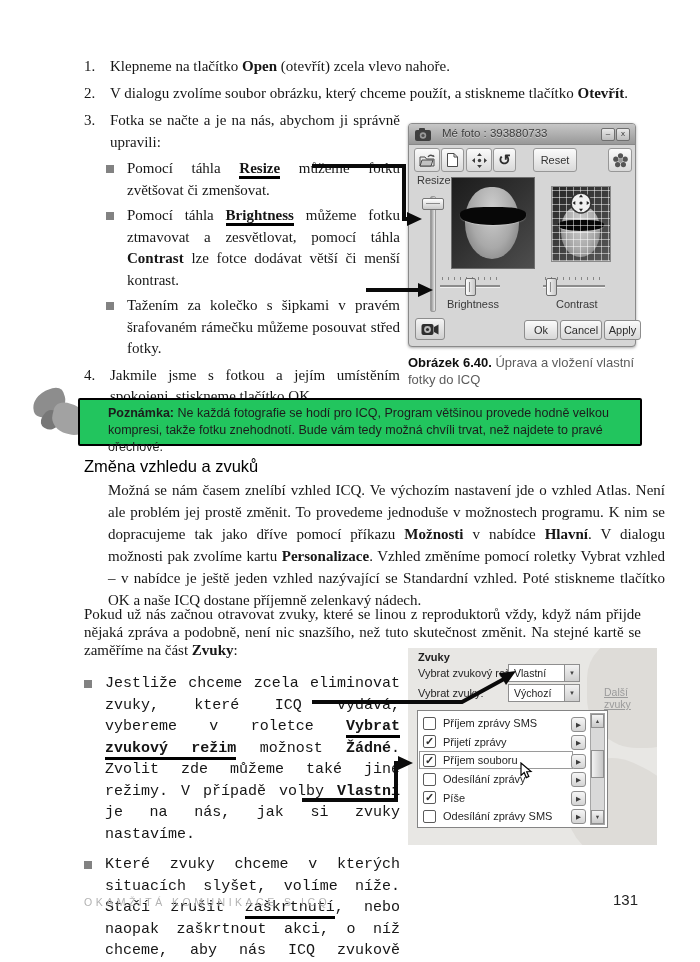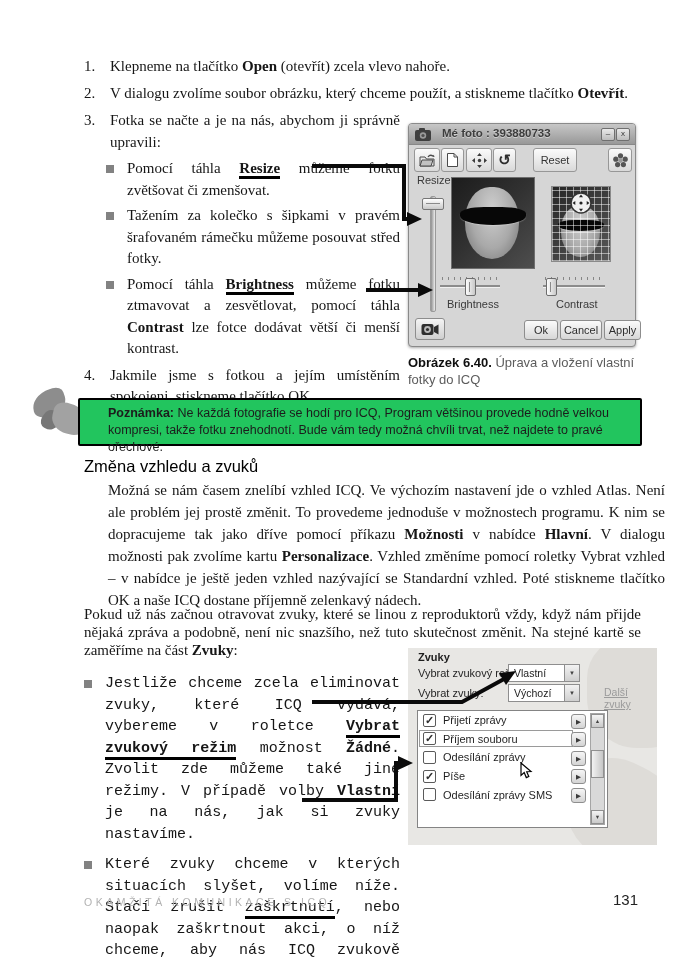--- a/index.html
+++ b/index.html
@@ -19,21 +19,21 @@
   .subbullets{margin:4px 0 0 22px;}
   .subitem{display:flex;margin-bottom:4px;}
   .sq{width:8px;height:8px;background:#828282;margin:7px 13px 0 0;flex:none;}
 
   
   #dlg1{position:absolute;left:408px;top:123px;width:226px;height:222px;
         background:#d6d6d6;border:1px solid #8a8a8a;border-radius:4px;
         box-shadow:0 1px 3px rgba(0,0,0,.35);font-family:"Liberation Sans",sans-serif;}
   .titlebar{position:absolute;left:0;top:0;right:0;height:20px;border-radius:3px 3px 0 0;
         background:linear-gradient(180deg,#c7c7c7,#989898);border-bottom:1px solid #888;}
-  .titletext{position:absolute;left:33px;top:3px;font-size:11.5px;font-weight:bold;color:#3d3d3d;
+  .titletext{position:absolute;left:33px;top:3px;font-size:11.5px;font-weight:normal;color:#3d3d3d;
         text-shadow:0 1px 0 rgba(255,255,255,.45);}
   .cam{position:absolute;left:6px;top:4px;}
   .winbtn{position:absolute;top:4px;width:12px;height:11px;background:linear-gradient(#e9e9e9,#bdbdbd);
         border:1px solid #6f6f6f;border-radius:2px;font-size:8px;line-height:9px;text-align:center;color:#333;}
   .winbtn.min{right:20px;}
   .winbtn.cls{right:5px;}
   .tbtn{position:absolute;top:24px;height:22px;background:linear-gradient(#fbfbfb,#d9d9d9);
         border:1px solid #979797;border-radius:3px;display:flex;align-items:center;justify-content:center;
         font-size:11px;color:#333;}
   .dlglabel{position:absolute;font-size:11px;color:#3a3a3a;}
@@ -147,25 +147,25 @@
       <span class="num">3.</span>
       <span class="stext just">Fotka se načte a je na nás, abychom ji správně upravili:</span>
     </div>
     <div class="subbullets">
       <div class="subitem">
         <span class="sq"></span>
         <span class="stext just"><span>Pomocí táhla </span><span class="b u">Resize</span><span> můžeme fotku zvětšovat či zmenšovat.</span></span>
       </div>
       <div class="subitem">
         <span class="sq"></span>
-        <span class="stext just"><span>Tažením za kolečko s šipkami v pravém šrafovaném rámečku můžeme posouvat střed fotky.</span></span>
+        <span class="stext just"><span>Pomocí táhla </span><span class="b u">Brightness</span><span> můžeme fotku ztmavovat a zesvětlovat, pomocí táhla </span><span class="b">Contrast</span><span> lze fotce dodávat větší či menší kontrast.</span></span>
       </div>
       <div class="subitem">
         <span class="sq"></span>
-        <span class="stext just"><span>Pomocí táhla </span><span class="b u">Brightness</span><span> můžeme fotku ztmavovat a zesvětlovat, pomocí táhla </span><span class="b">Contrast</span><span> lze fotce dodávat větší či menší kontrast.</span></span>
+        <span class="stext just"><span>Tažením za kolečko s šipkami v pravém šrafovaném rámečku můžeme posouvat střed fotky.</span></span>
       </div>
     </div>
     <div class="step" style="margin-top:5px;">
       <span class="num">4.</span>
       <span class="stext just">Jakmile jsme s fotkou a jejím umístěním spokojeni, stiskneme tlačítko OK.</span>
     </div>
   </div>
 
   <div id="dlg1">
     <div class="titlebar">
@@ -295,20 +295,25 @@
     <span class="gtitle">Zvuky</span>
     <span class="srlabel" style="top:19px;">Vybrat zvukový režim:</span>
     <div class="selbox" style="top:16px;">Vlastní</div>
     <div class="selbtn" style="top:16px;">▼</div>
     <span class="srlabel" style="top:39px;">Vybrat zvuky:</span>
     <div class="selbox" style="top:36px;">Výchozí</div>
     <div class="selbtn" style="top:36px;">▼</div>
     <span class="morelink">Další zvuky</span>
 
     <div class="slist">
+      <div class="srow" style="margin-top:3px;">
+        <span class="cbx"></span>
+        <span class="slabel">Příjem zprávy SMS</span>
+        <span class="play">▶</span>
+      </div>
       <div class="srow">
         <span class="cbx">✓</span>
         <span class="slabel">Přijetí zprávy</span>
         <span class="play">▶</span>
       </div>
       <div class="srow selected">
         <span class="cbx">✓</span>
         <span class="slabel">Příjem souboru</span>
         <span class="play">▶</span>
       </div>

